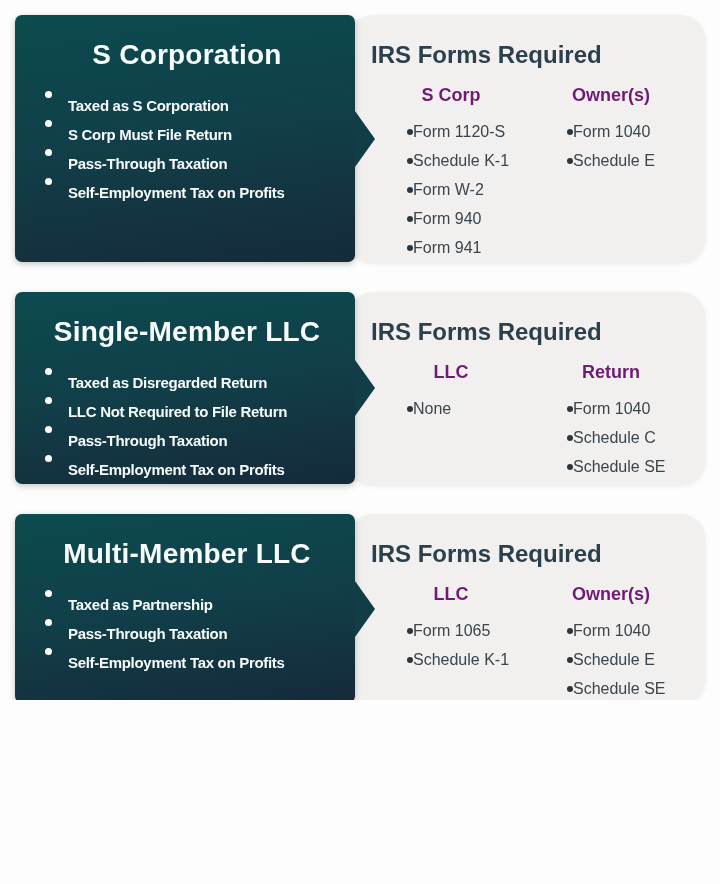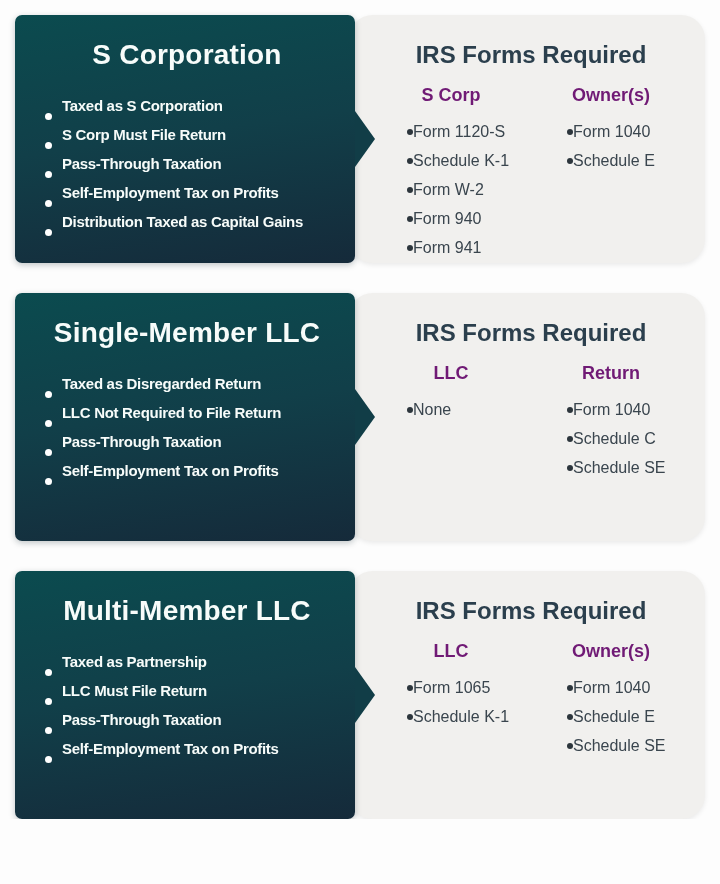--- a/index.html
+++ b/index.html
@@ -4,21 +4,21 @@
 <style>
   html, body {
     margin: 0;
     padding: 0;
     background: #fdfdfd;
     font-family: "Liberation Sans", sans-serif;
   }
   #canvas {
     position: relative;
     width: 720px;
-    height: 819px;
+    height: 700px;
     overflow: hidden;
     box-sizing: border-box;
     text-decoration: underline;
   }
   #infographic {
     position: absolute;
     inset: 0;
     padding: 15px 15px 0 15px;
     box-sizing: border-box;
     display: flex;
@@ -51,22 +51,22 @@
     letter-spacing: 0.2px;
     padding-right: 14px; 
   }
   .feature-list {
     list-style: none;
     margin: 20px 0 0 0;
     padding: 0;
   }
   .feature-list li {
     display: flex;
-    align-items: flex-end;
-    gap: 10px;
+    align-items: flex-start;
+    gap: 16px;
     line-height: 29px;
     font-size: 15px;
     font-weight: bold;
     letter-spacing: -0.3px;
     white-space: nowrap;
   }
   .dot-light {
     width: 7px; height: 7px;
     border-radius: 50%;
     background: #ffffff;
@@ -91,21 +91,20 @@
     background: #f1f0ee;
     border-radius: 24px;
     padding: 25px 14px 0 22px;
     box-shadow: 0 2px 5px rgba(0,0,0,0.08);
   }
   .forms-heading {
     margin: 0;
     font-size: 24px;
     line-height: 30px;
     font-weight: bold;
-    text-align: center;
     color: #2b3f4d;
   }
   .columns {
     margin-top: 14px;
     display: grid;
     grid-template-columns: 1fr 1fr;
   }
   .col-header {
     margin: 0;
     font-size: 18px;
@@ -153,24 +152,20 @@
               <span>S Corp Must File Return</span>
             </li>
             <li>
               <span class="dot-light"></span>
               <span>Pass-Through Taxation</span>
             </li>
             <li>
               <span class="dot-light"></span>
               <span>Self-Employment Tax on Profits</span>
             </li>
-            <li>
-              <span class="dot-light"></span>
-              <span>Distribution Taxed as Capital Gains</span>
-            </li>
           </ul>
       <span class="arrow"></span>
     </div>
     <div class="light-card">
       <h3 class="forms-heading">IRS Forms Required</h3>
       <div class="columns">
             <div class="form-col">
               <h4 class="col-header">S Corp</h4>
               <ul class="forms-list">
                 <li>
@@ -269,24 +264,20 @@
       <section class="panel">
     <div class="dark-card">
       <h2 class="entity-title">Multi-Member LLC</h2>
       <ul class="feature-list">
             <li>
               <span class="dot-light"></span>
               <span>Taxed as Partnership</span>
             </li>
             <li>
               <span class="dot-light"></span>
-              <span>LLC Must File Return</span>
-            </li>
-            <li>
-              <span class="dot-light"></span>
               <span>Pass-Through Taxation</span>
             </li>
             <li>
               <span class="dot-light"></span>
               <span>Self-Employment Tax on Profits</span>
             </li>
           </ul>
       <span class="arrow"></span>
     </div>
     <div class="light-card">

